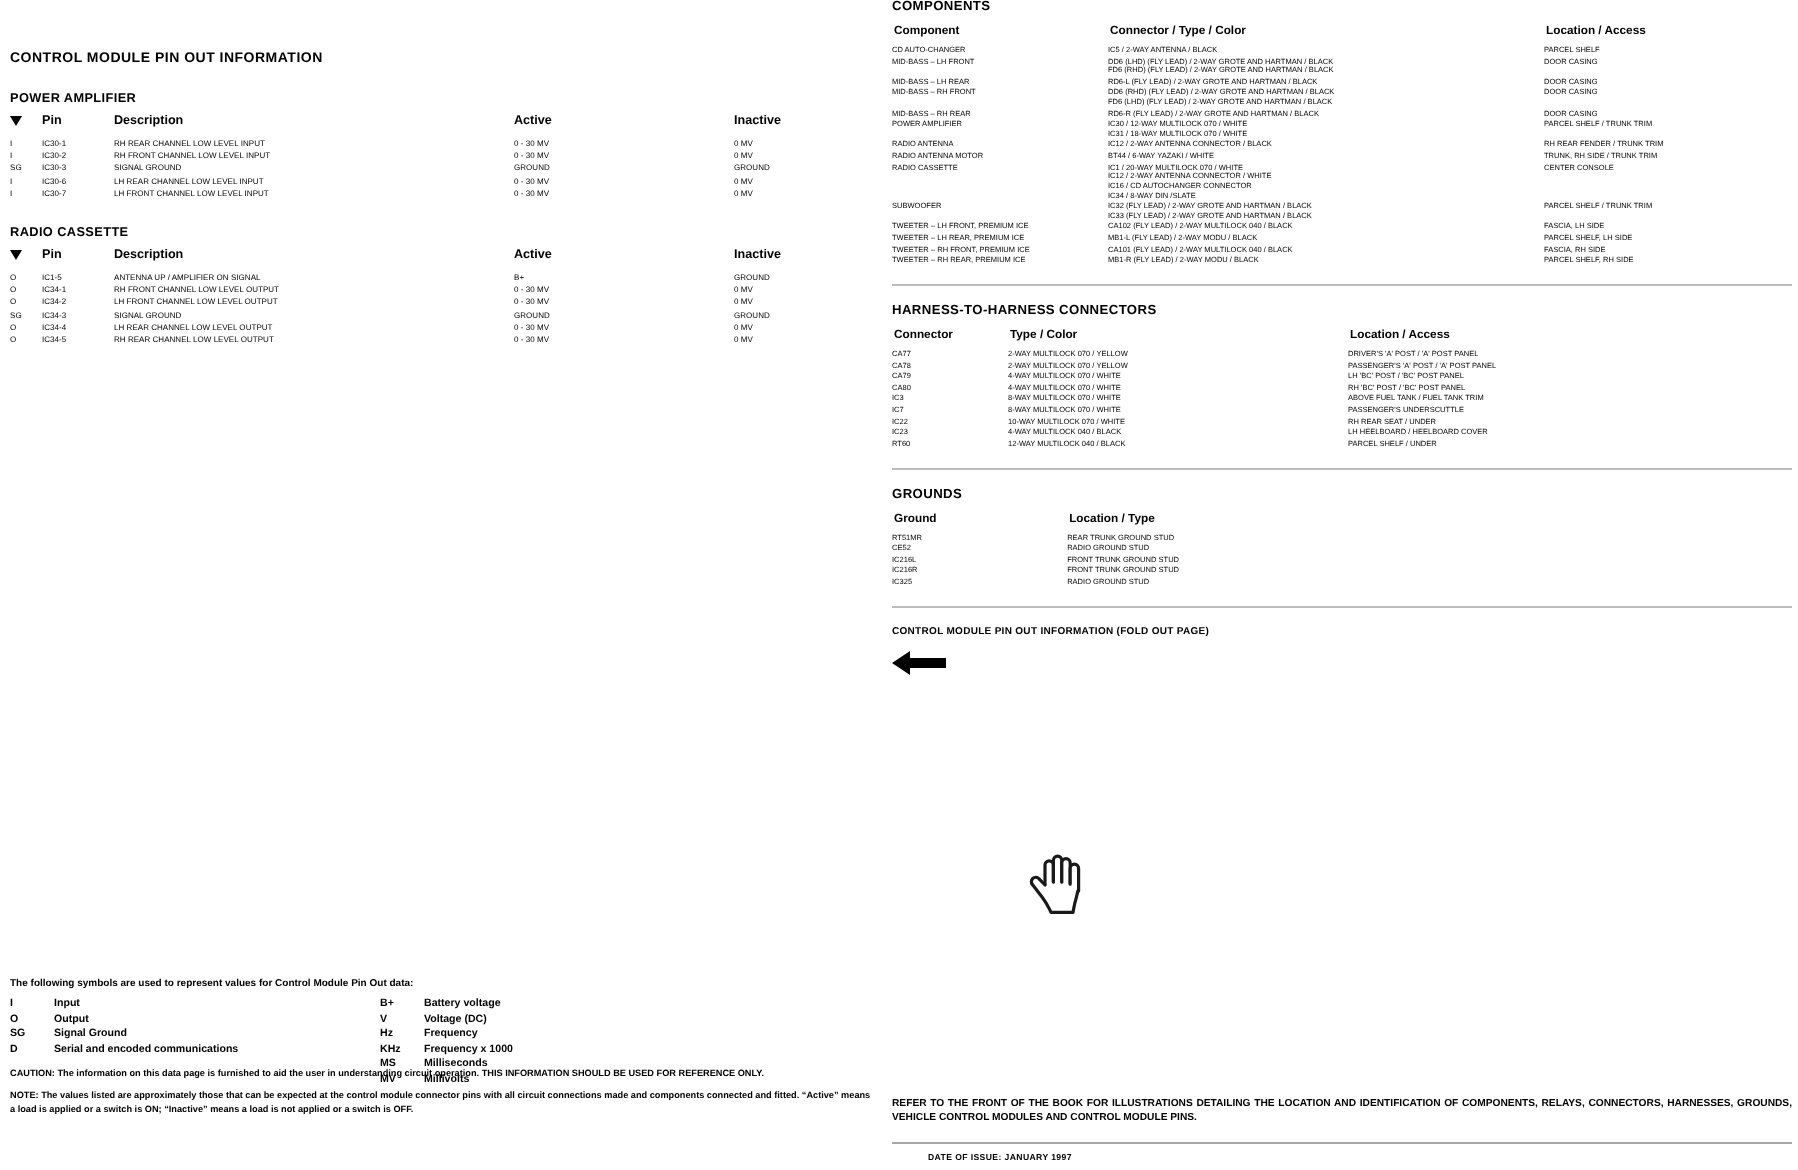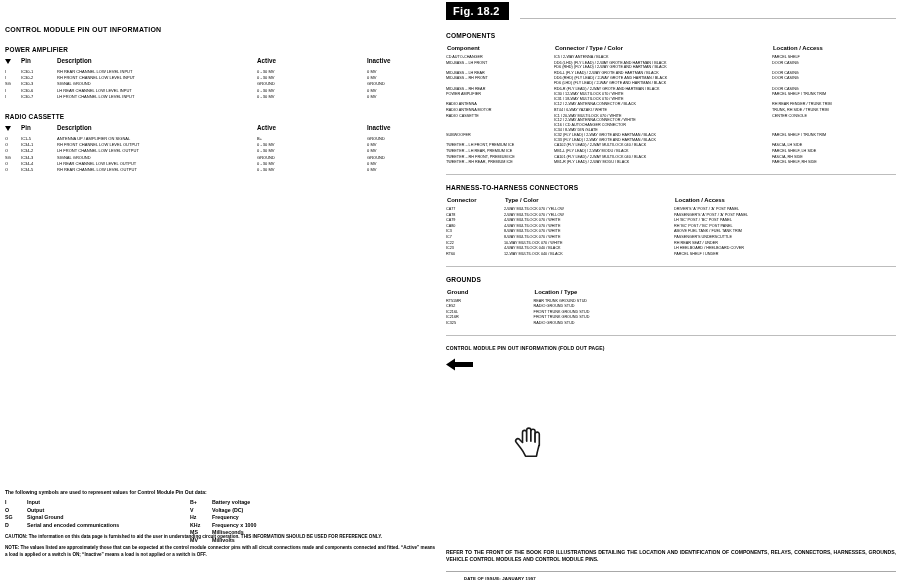--- a/index.html
+++ b/index.html
@@ -261,24 +261,20 @@
     </div>
   </div>
 
   <div class="notes">
     <div class="note-blk">CAUTION: The information on this data page is furnished to aid the user in understanding circuit operation.  THIS INFORMATION SHOULD BE USED FOR REFERENCE ONLY.</div>
     <div class="note-blk">NOTE: The values listed are approximately those that can be expected at the control module connector pins with all circuit connections made and components connected and fitted.  “Active” means a load is applied or a switch is ON; “Inactive” means a load is not applied or a switch is OFF.</div>
   </div>
 
   <div class="right-col">
 
-    <div class="fig-bar">
-      <div class="fig-tag">Fig. 18.2</div>
-      <div class="fig-rule"></div>
-    </div>
 
     <div class="blk">
       <div class="blk-title">COMPONENTS</div>
       <table class="rt">
         <colgroup>
             <col class="c1">
             <col class="c2">
             <col class="c3">
           </colgroup>
         <thead>

